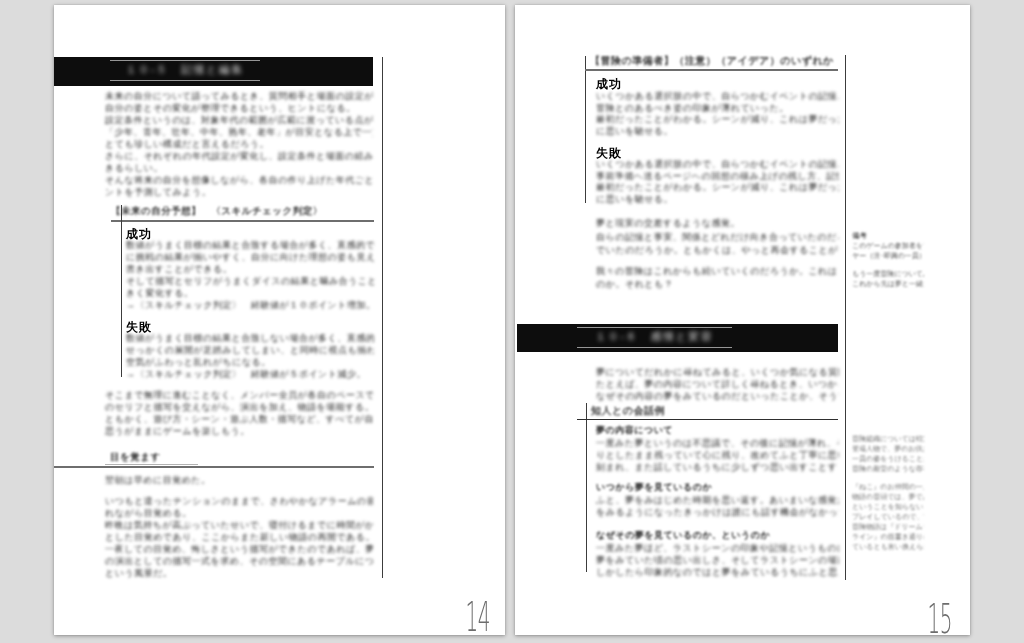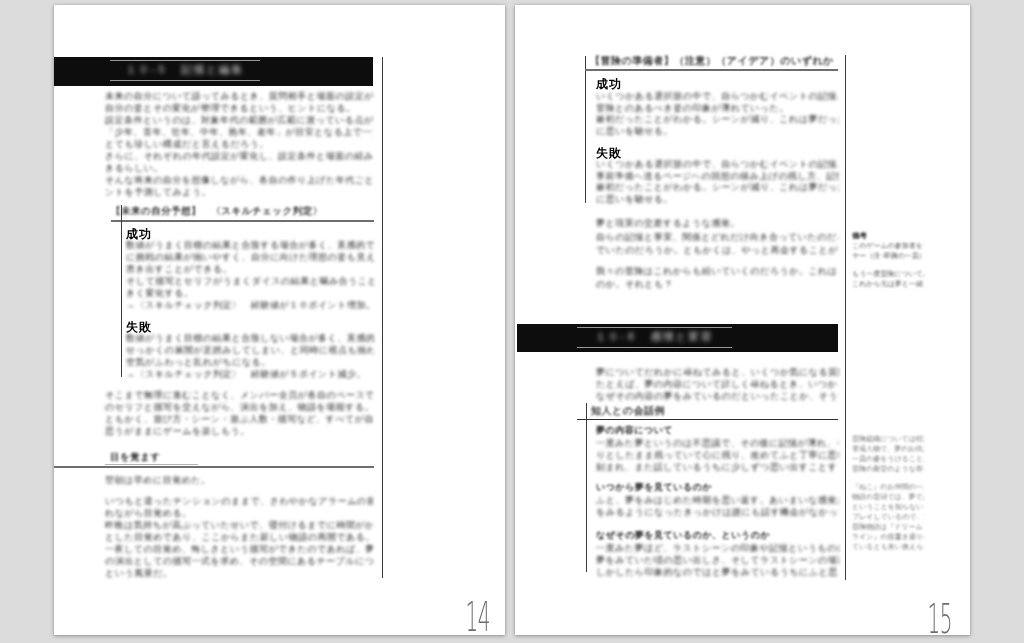--- a/index.html
+++ b/index.html
@@ -27,21 +27,21 @@
   .lh115 { line-height:11.5px; }
   .lh125 { line-height:12.5px; }
   .lh135 { line-height:13.5px; }
 
   .sec-header { position:absolute; font-size:9.5px; color:#3a3a3a; font-weight:bold; white-space:nowrap; letter-spacing:0.5px; }
   .result-label { position:absolute; font-size:12px; font-weight:bold; color:#000; letter-spacing:1px; }
   .sub-label { position:absolute; font-size:9px; font-weight:bold; color:#222; white-space:nowrap; letter-spacing:0.5px; }
 
   .sidenote { position:absolute; font-size:7px; line-height:10px; color:#4f4f4f; }
   .sidenote .tl { white-space:nowrap; overflow:hidden; }
-  .sidenote-label { position:absolute; font-size:7.5px; font-weight:bold; color:#222; }
+  .sidenote-label { position:absolute; font-size:7.5px; font-weight:normal; color:#222; }
 
   
   .b09 { filter:blur(0.9px); }
   .b12 { filter:blur(1.2px); }
   .b14 { filter:blur(1.4px); }
 
   .pagenum { position:absolute; font-family:"DejaVu Sans", sans-serif; font-size:40px; font-weight:200; color:#6d6d6d; line-height:1; transform:scaleX(0.5); transform-origin:right top; letter-spacing:-1px; }
 </style>
 </head>
 <body>

